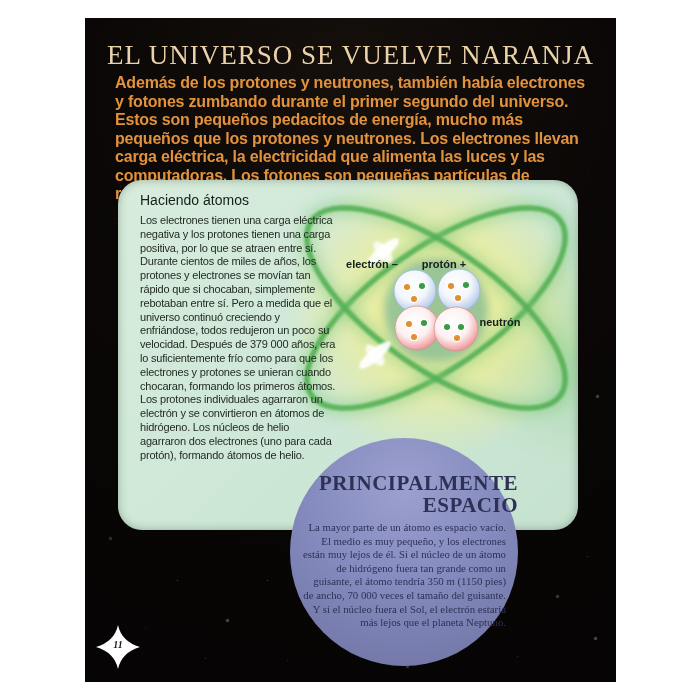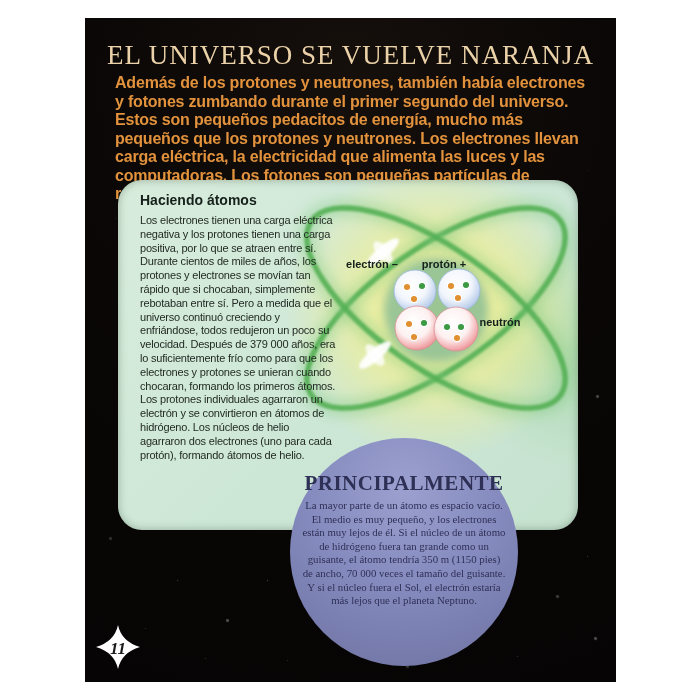--- a/index.html
+++ b/index.html
@@ -53,54 +53,54 @@
     border-radius: 24px;
     background:
       radial-gradient(circle 150px at 69% 37%, rgba(247,241,136,.95) 0%, rgba(247,241,136,.55) 55%, rgba(247,241,136,0) 100%),
       radial-gradient(circle 120px at 100% 48%, rgba(140,205,130,.45) 0%, rgba(140,205,130,0) 100%),
       linear-gradient(135deg, #d8ecdc 0%, #cde7d6 55%, #c5e2cf 100%);
     box-shadow: inset 0 0 8px rgba(40,60,40,.35);
   }
 
   .panel-heading {
     position: absolute; left: 22px; top: 12px;
-    font-size: 14px; font-weight: bold; color: #15201a; text-align: right;
+    font-size: 14px; font-weight: normal; color: #15201a; text-align: right;
   }
   .panel-body {
     position: absolute; left: 22px; top: 34px; width: 196px;
     font-size: 11px; font-weight: 500; line-height: 13.8px;
     letter-spacing: -0.2px; color: #232b24;
   }
 
   .atom-svg { position: absolute; left: 0; top: 0; width: 460px; height: 350px; }
 
   .space-bubble {
     position: absolute; left: 205px; top: 420px; width: 228px; height: 228px;
     border-radius: 50%;
     background: radial-gradient(circle at 50% 22%, #9ba0cf 0%, #868bbf 45%, #767bac 80%, #6e73a2 100%);
-    z-index: 5; text-align: center; color: #2e3055;
+    z-index: 5; text-align: right; color: #2e3055;
   }
   .bubble-heading {
     padding-top: 34px;
     font-family: "Liberation Serif", serif;
     font-size: 21px; font-weight: 600; line-height: 22px; letter-spacing: .5px;
   }
   .bubble-heading .line { display: block; }
   .bubble-body {
     margin: 5px auto 14px; width: 204px;
     font-family: "Liberation Serif", serif;
     font-size: 10.8px; line-height: 13.6px; font-weight: 500;
   }
 
   .page-number-star { position: absolute; left: 11px; top: 607px; width: 44px; height: 44px; }
   .page-number-star svg { position: absolute; left: 0; top: 0; }
   .page-number {
     position: absolute; left: 0; top: 14px; width: 44px; text-align: center;
     font-family: "Liberation Serif", serif; font-style: italic; font-weight: bold;
-    font-size: 17px; color: #1a1a1a;
+    font-size: 10px; color: #1a1a1a;
   }
 
   .svg-label { font-family: "Liberation Sans", sans-serif; font-size: 11px; font-weight: bold; fill: #15201a; }
 </style>
 </head>
 <body>
 
 <div class="canvas">
   <div class="book-page">
 
@@ -187,20 +187,21 @@
         <text x="382" y="146" text-anchor="middle" class="svg-label">neutrón</text>
       </svg>
 
       <h2 class="panel-heading">Haciendo átomos</h2>
       <p class="panel-body">Los electrones tienen una carga eléctrica negativa y los protones tienen una carga positiva, por lo que se atraen entre sí. Durante cientos de miles de años, los protones y electrones se movían tan rápido que si chocaban, simplemente rebotaban entre sí. Pero a medida que el universo continuó creciendo y enfriándose, todos redujeron un poco su velocidad. Después de 379 000 años, era lo suficientemente frío como para que los electrones y protones se unieran cuando chocaran, formando los primeros átomos. Los protones individuales agarraron un electrón y se convirtieron en átomos de hidrógeno. Los núcleos de helio agarraron dos electrones (uno para cada protón), formando átomos de helio.</p>
     </div>
 
     <div class="space-bubble">
       <div class="bubble-heading">
         <span class="line">PRINCIPALMENTE</span>
+        <span class="line">ESPACIO</span>
       </div>
       <p class="bubble-body">La mayor parte de un átomo es espacio vacío. El medio es muy pequeño, y los electrones están muy lejos de él. Si el núcleo de un átomo de hidrógeno fuera tan grande como un guisante, el átomo tendría 350 m (1150 pies) de ancho, 70 000 veces el tamaño del guisante. Y si el núcleo fuera el Sol, el electrón estaría más lejos que el planeta Neptuno.</p>
     </div>
 
     <div class="page-number-star">
       <svg width="44" height="44" viewBox="0 0 44 44">
         <path d="M22 0 Q25.5 16.5 44 22 Q25.5 27.5 22 44 Q18.5 27.5 0 22 Q18.5 16.5 22 0 Z" fill="#ffffff"></path>
       </svg>
       <span class="page-number">11</span>
     </div>

